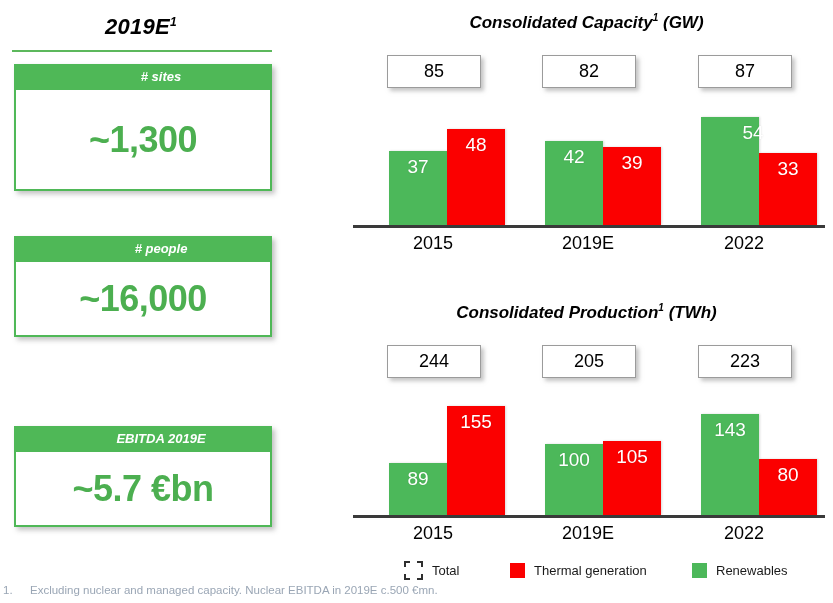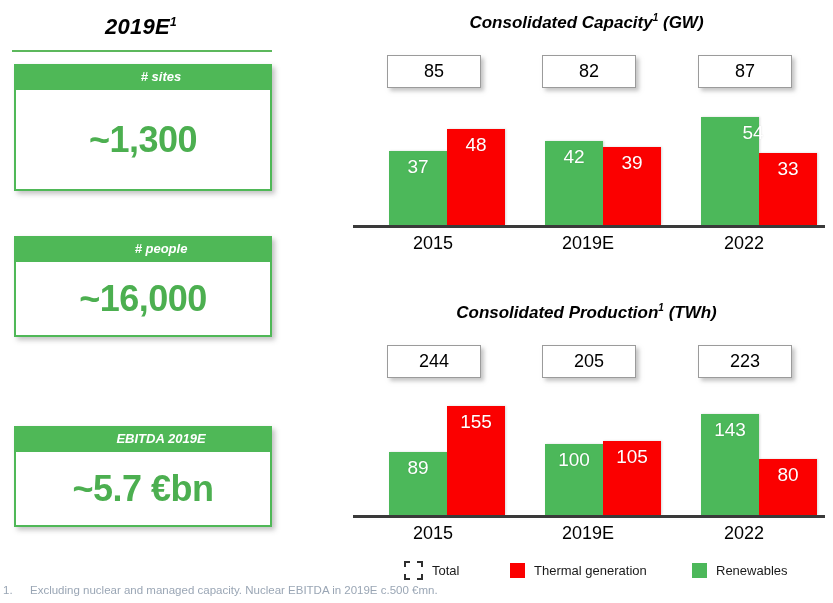--- a/index.html
+++ b/index.html
@@ -336,21 +336,21 @@
     <span>Consolidated Production</span><span class="sup">1</span><span> (TWh)</span>
   </div>
 
   <div class="totals-row">
     <div class="total-box g0">244</div>
     <div class="total-box g1">205</div>
     <div class="total-box g2">223</div>
   </div>
 
   <div class="plot">
-    <div class="bar green b-g0-green" id="prod-g0-green" style="height: 63px;">
+    <div class="bar green b-g0-green" id="prod-g0-green" style="height: 52px;">
       <span class="blabel" style="top: 5px;">89</span>
     </div>
     <div class="bar red b-g0-red" id="prod-g0-red" style="height: 109px;">
       <span class="blabel" style="top: 5px;">155</span>
     </div>
 
     <div class="bar green b-g1-green" id="prod-g1-green" style="height: 71px;">
       <span class="blabel" style="top: 5px;">100</span>
     </div>
     <div class="bar red b-g1-red" id="prod-g1-red" style="height: 74px;">

